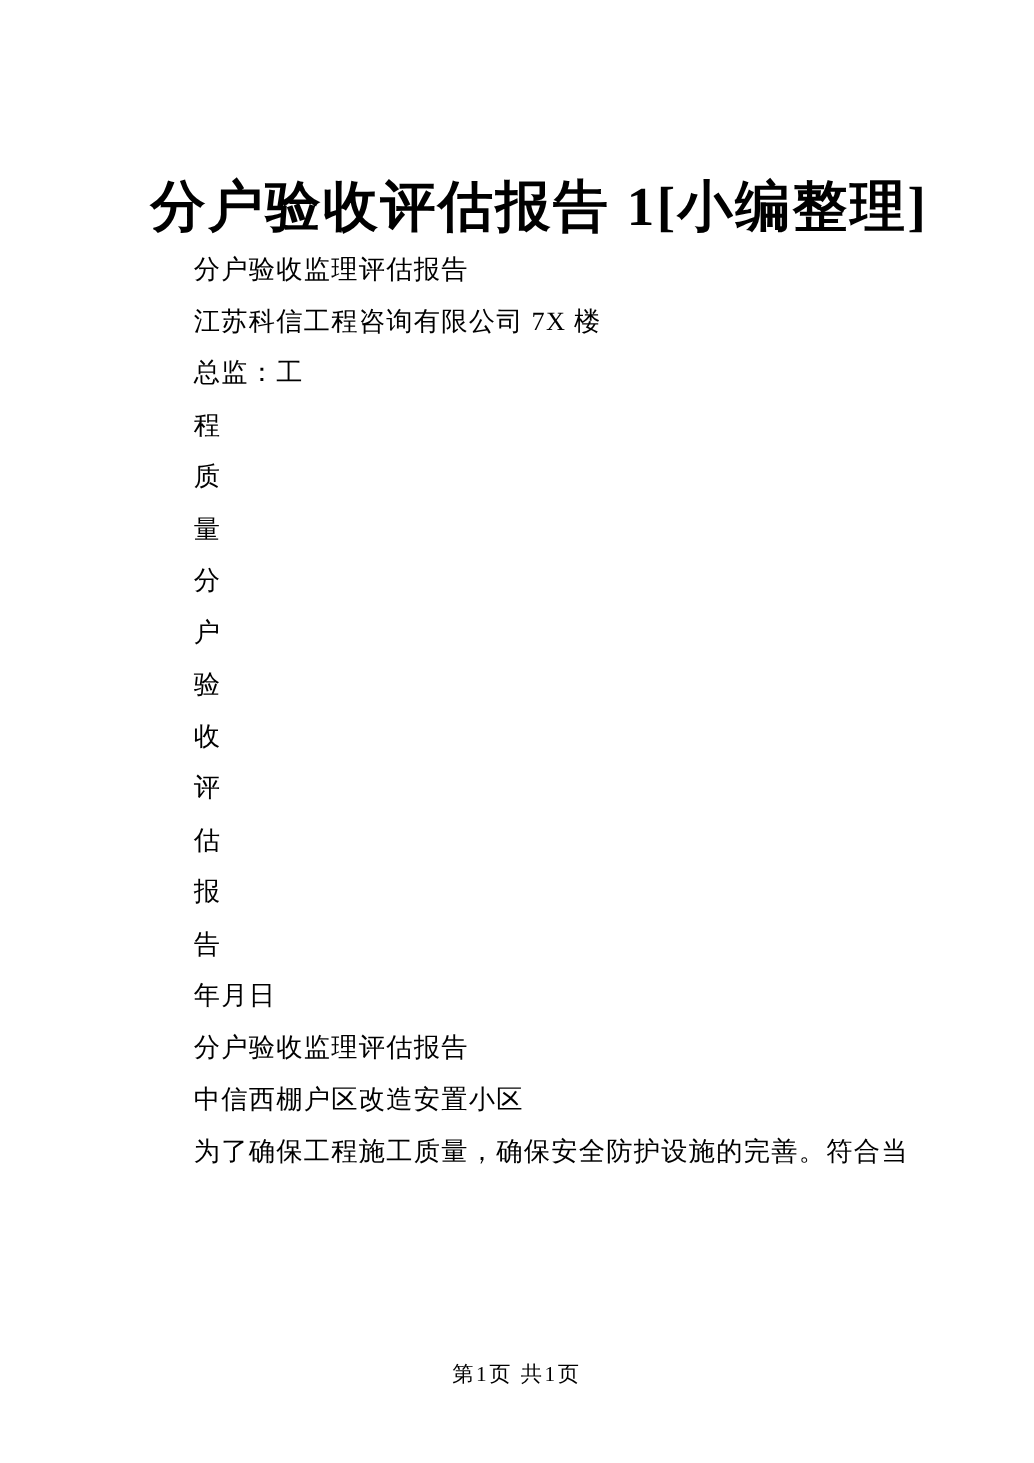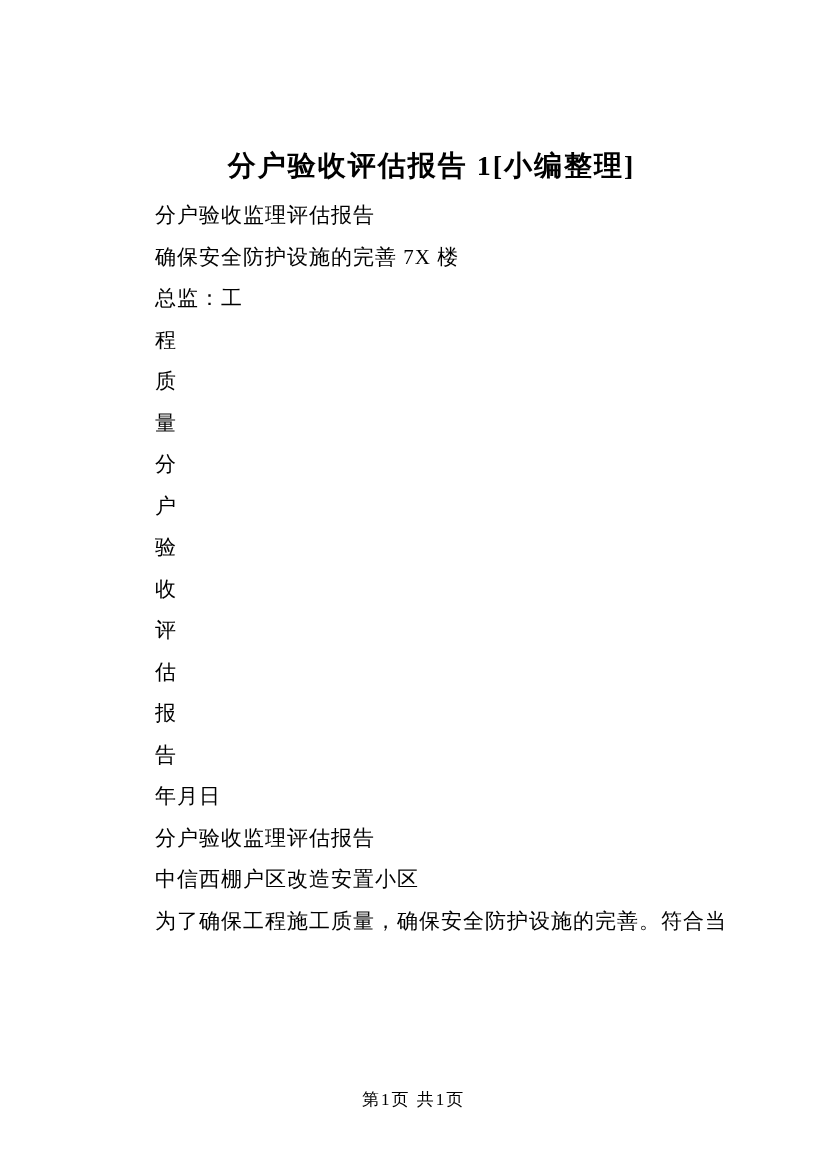--- a/index.html
+++ b/index.html
@@ -13,21 +13,21 @@
     height: 1170px;
     background: #ffffff;
     color: #000000;
     font-family: "Liberation Serif", "DejaVu Serif", serif;
     overflow: hidden;
   }
   .doc-title {
     margin: 0;
     padding-top: 143px;
     text-align: center;
-    font-size: 28px;
+    font-size: 44px;
     line-height: 46px;
     font-weight: bold;
     letter-spacing: 2px;
     white-space: pre;
     padding-left: 36px;
   }
   .doc-body {
     margin: 6px 100px 0 110px;
   }
   .line {
@@ -54,21 +54,21 @@
 </style>
 </head>
 <body>
 
 <div class="page">
 
   <h1 class="doc-title">分户验收评估报告 1[小编整理]</h1>
 
   <div class="doc-body">
     <p class="line indent">分户验收监理评估报告</p>
-    <p class="line indent">确保安全防护设施的完善 7X 楼</p>
+    <p class="line indent">江苏科信工程咨询有限公司 7X 楼</p>
     <p class="line indent">总监：工</p>
     <p class="line indent">程</p>
     <p class="line indent">质</p>
     <p class="line indent">量</p>
     <p class="line indent">分</p>
     <p class="line indent">户</p>
     <p class="line indent">验</p>
     <p class="line indent">收</p>
     <p class="line indent">评</p>
     <p class="line indent">估</p>

